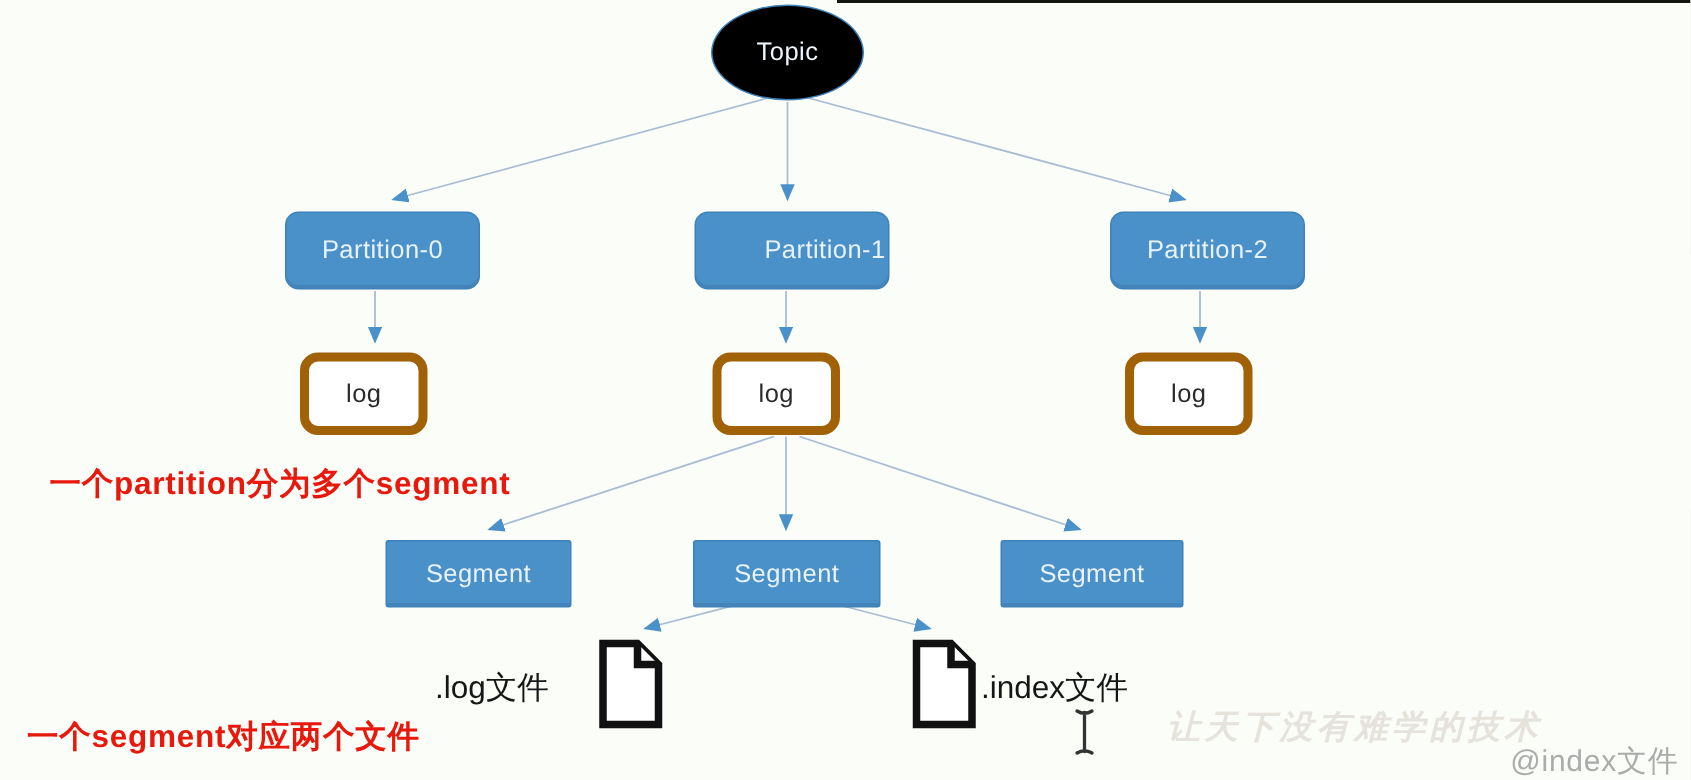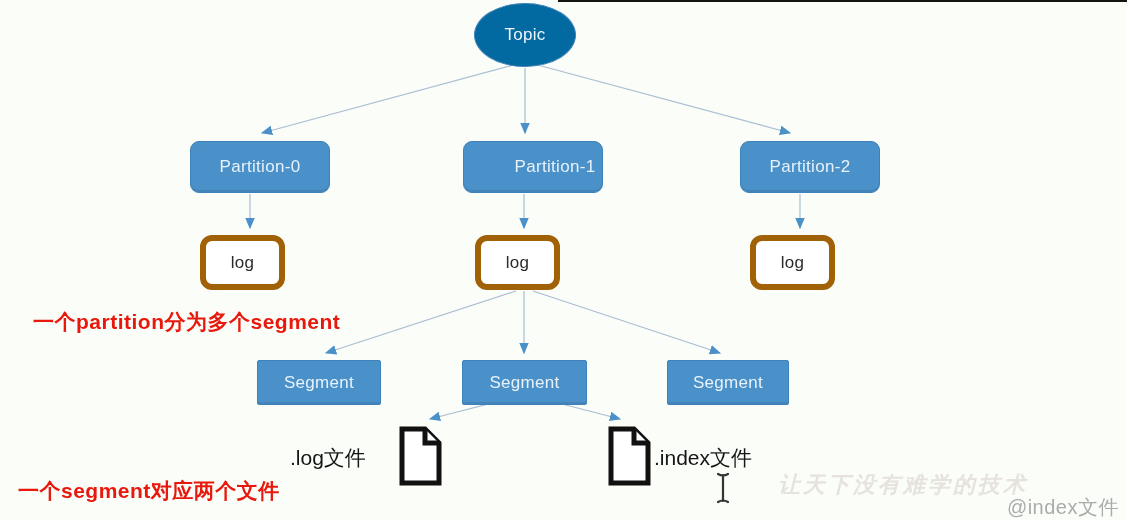--- a/index.html
+++ b/index.html
@@ -23,29 +23,29 @@
   }
   .node{
     position:absolute;
     display:flex;align-items:center;justify-content:center;
     box-sizing:border-box;
     font-size:17px;
     letter-spacing:.3px;
   }
   .ellipse{
     width:102px;height:64px;left:474px;top:3px;
-    background:#0369a1;border:1px solid #3d82ba;border-radius:50%;
+    background:#000000;border:1px solid #3d82ba;border-radius:50%;
     color:#eef6fd;
   }
   .bluebox{
     background:#4a90c9;border:1px solid #3d82ba;border-radius:9px;
     color:#e8f2fb;
     box-shadow:inset 0 -2px 0 rgba(0,0,0,0.08);
   }
-  .partition{width:140px;height:52px;top:141px;}
+  .partition{width:130px;height:52px;top:141px;}
   .p0{left:190px;} .p1{left:463px;padding-left:44px;} .p2{left:740px;}
   .logbox{
     background:#ffffff;border:6px solid #a16207;border-radius:12px;
     color:#2b2b2b;height:55px;width:85px;top:235px;
   }
   .l0{left:200px;} .l1{left:475px;} .l2{left:750px;}
   .segment{
     background:#4a90c9;border:1px solid #3d82ba;border-radius:2px;
     color:#e8f2fb;height:45px;top:360px;
     box-shadow:inset 0 -2px 0 rgba(0,0,0,0.08);

